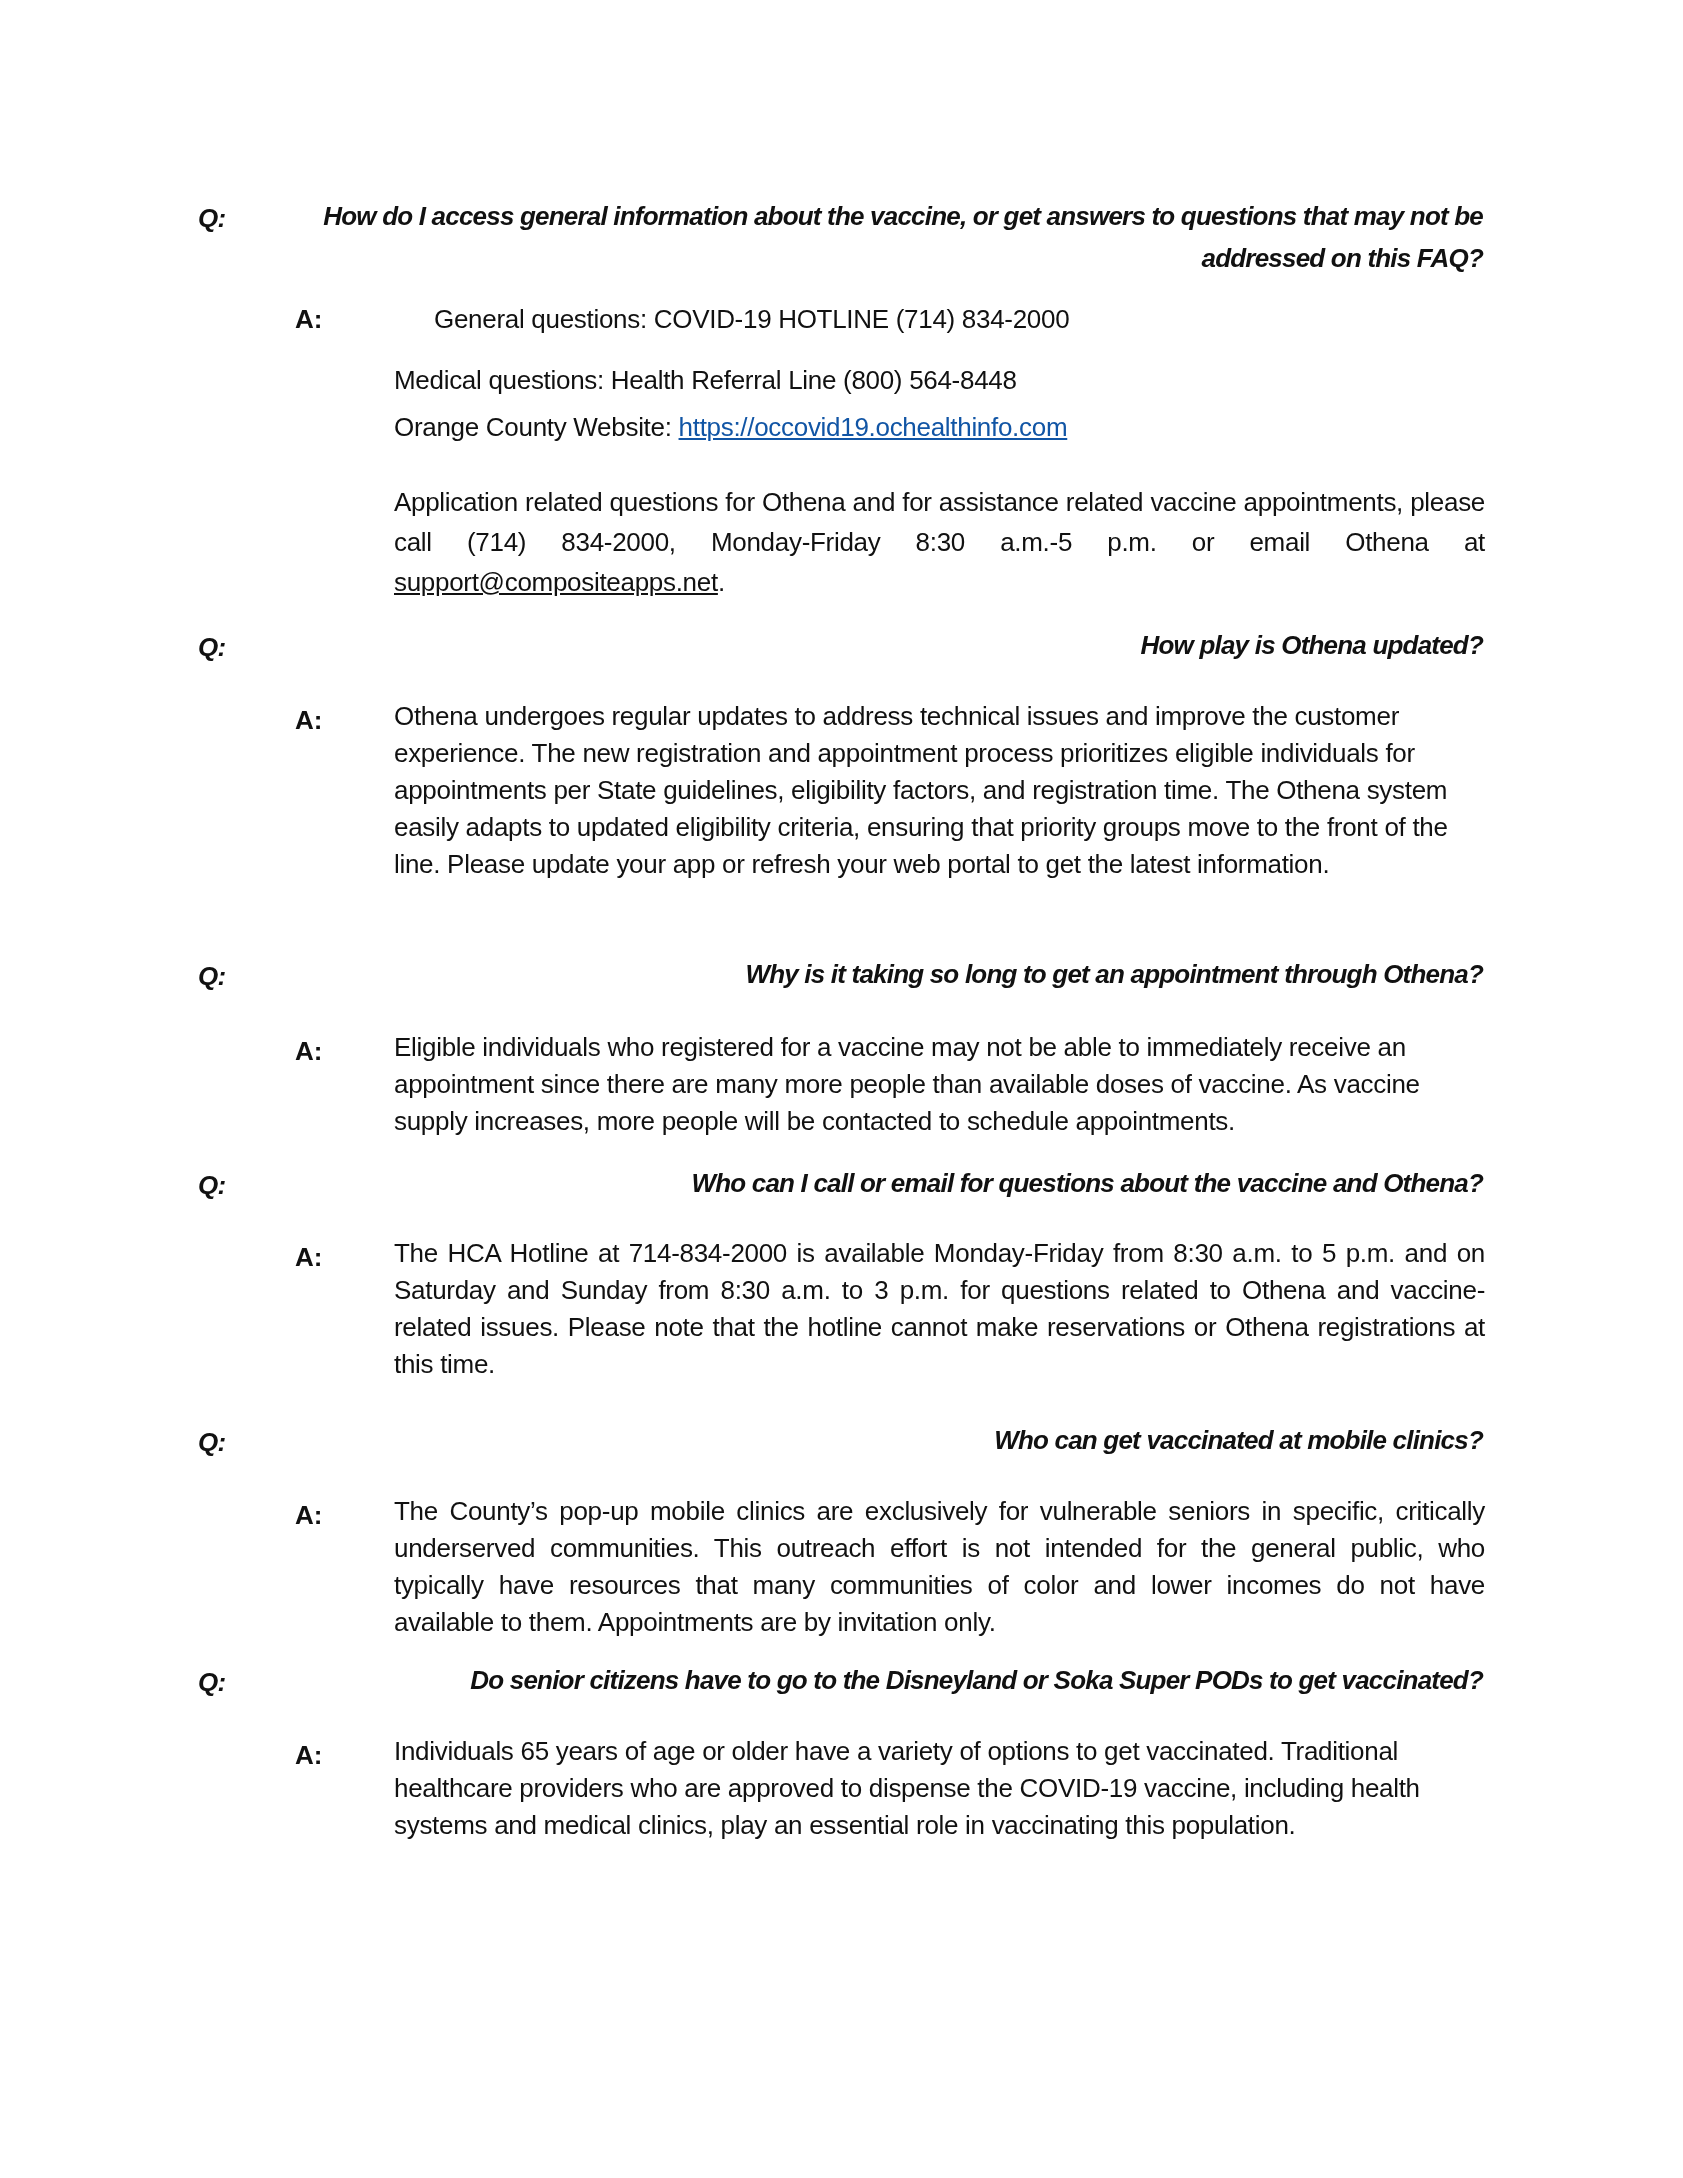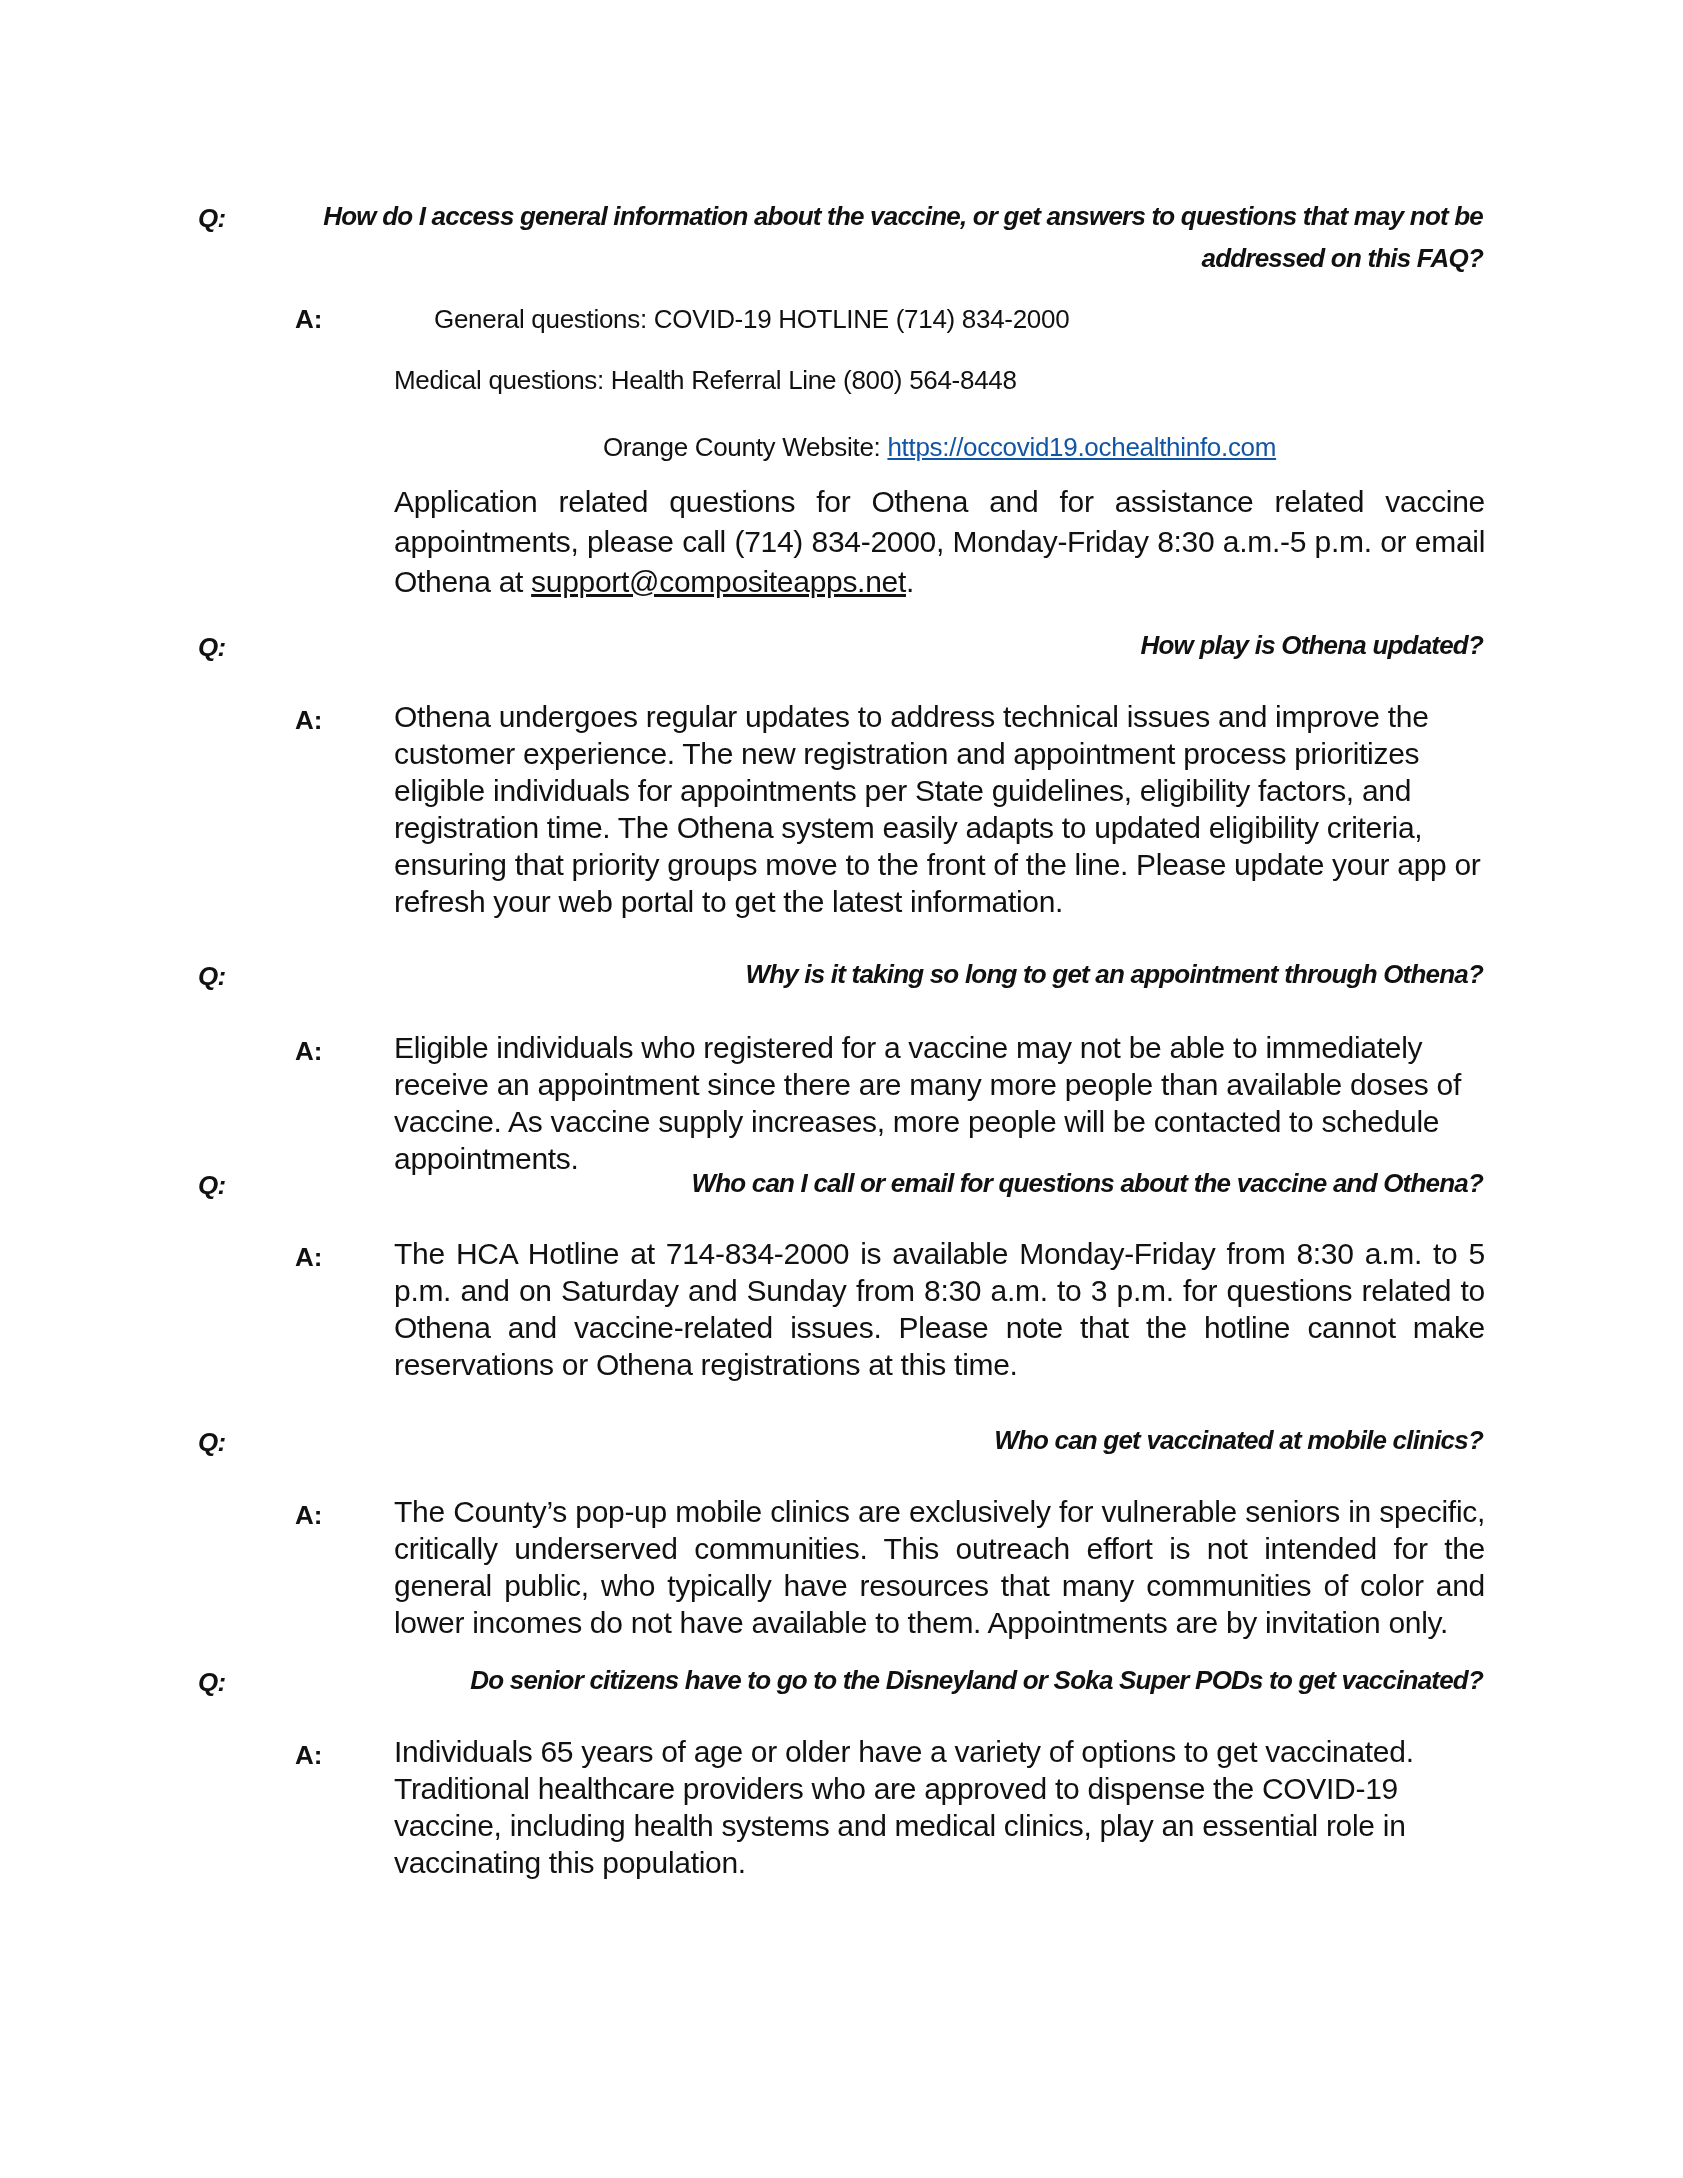--- a/index.html
+++ b/index.html
@@ -6,41 +6,41 @@
     body { width: 1683px; height: 2178px; position: relative; overflow: hidden;
            font-family: "Liberation Sans", sans-serif; color: #111111; }
     .page { position: absolute; left: 0; top: 0; width: 1683px; height: 2178px; }
     .q-row { position: absolute; left: 198px; width: 1287px; }
     .q-label { position: absolute; left: 0; top: 0; font-style: italic; font-weight: bold;
                font-size: 26px; letter-spacing: -0.8px; }
     .q-text { position: absolute; left: 97px; width: 1188px; font-style: italic; font-weight: bold;
               font-size: 26px; line-height: 42px; letter-spacing: -0.8px; top: -8px; text-align: right; }
     .a-row { position: absolute; left: 295px; width: 1190px; }
     .a-label { position: absolute; left: 0; top: 0; font-weight: bold; font-size: 26px; }
-    .a-text { position: absolute; left: 99px; width: 1091px; font-size: 30px;
+    .a-text { position: absolute; left: 99px; width: 1091px; font-size: 26px;
               line-height: 37px; letter-spacing: -0.3px; top: -7px; }
     .a-text.justify { text-align: justify; }
     .a-line { position: absolute; left: 99px; width: 1091px; font-size: 26px; letter-spacing: -0.3px; }
     .link { color: #1155a5; text-decoration: underline; }
     .mail { color: #111111; text-decoration: underline; }
   </style>
 </head>
 <body>
 
 <div class="page">
 
   <div class="q-row" style="top:203px;">
     <span class="q-label">Q:</span>
     <div class="q-text">How do I access general information about the vaccine, or get answers to questions that may not be addressed on this FAQ?</div>
   </div>
   <div class="a-row" style="top:304px;">
     <span class="a-label">A:</span>
     <div class="a-line" style="top:0;margin-left:40px;">General questions: COVID-19 HOTLINE (714) 834-2000</div>
     <div class="a-line" style="top:61px;">Medical questions: Health Referral Line (800) 564-8448</div>
-    <div class="a-line" style="top:128px;text-align:center;">
+    <div class="a-line" style="top:108px;">
       <span>Orange County Website: </span><a class="link">https://occovid19.ochealthinfo.com</a>
     </div>
     <div class="a-text justify" style="top:178px; line-height:40px;">
       <span>Application related questions for Othena and for assistance related vaccine appointments, please call (714) 834-2000, Monday-Friday 8:30 a.m.-5 p.m. or email Othena at </span><a class="mail">support@compositeapps.net</a><span>.</span>
     </div>
   </div>
 
   <div class="q-row" style="top:632px;">
     <span class="q-label">Q:</span>
     <div class="q-text">How play is Othena updated?</div>

